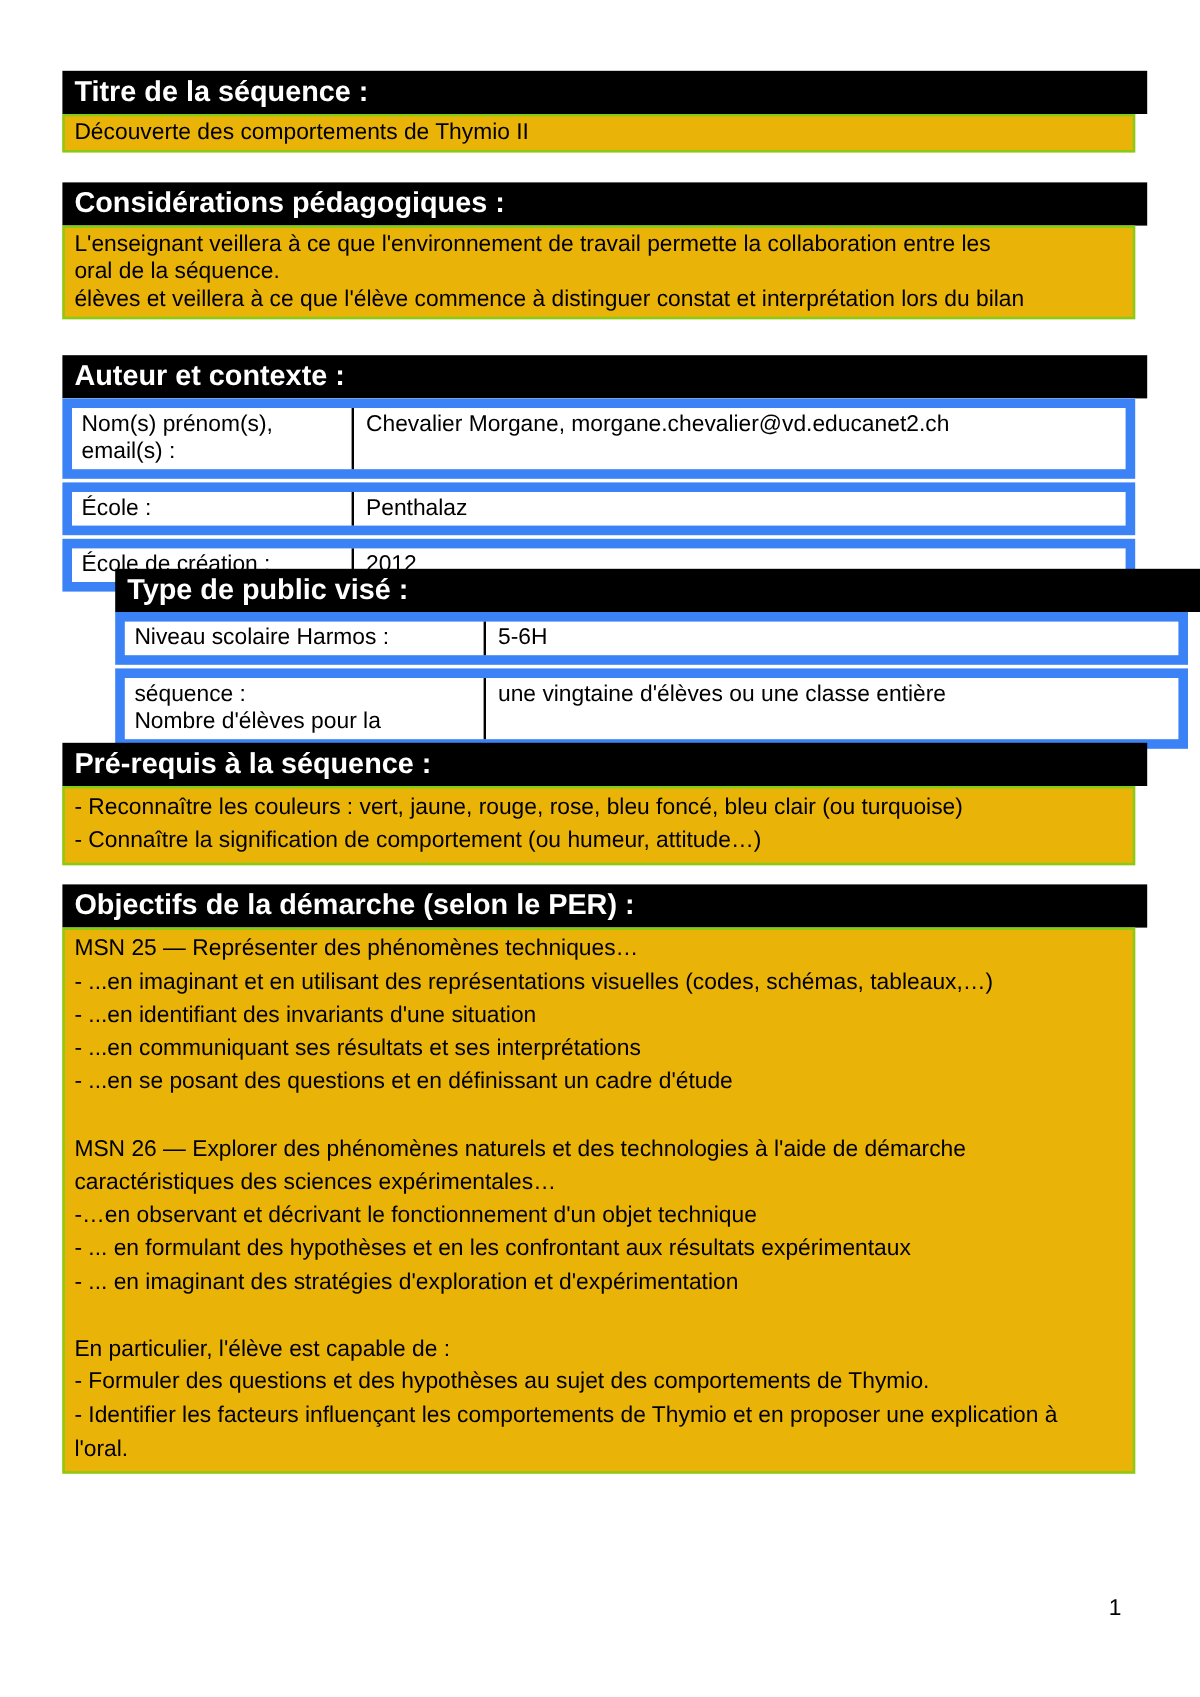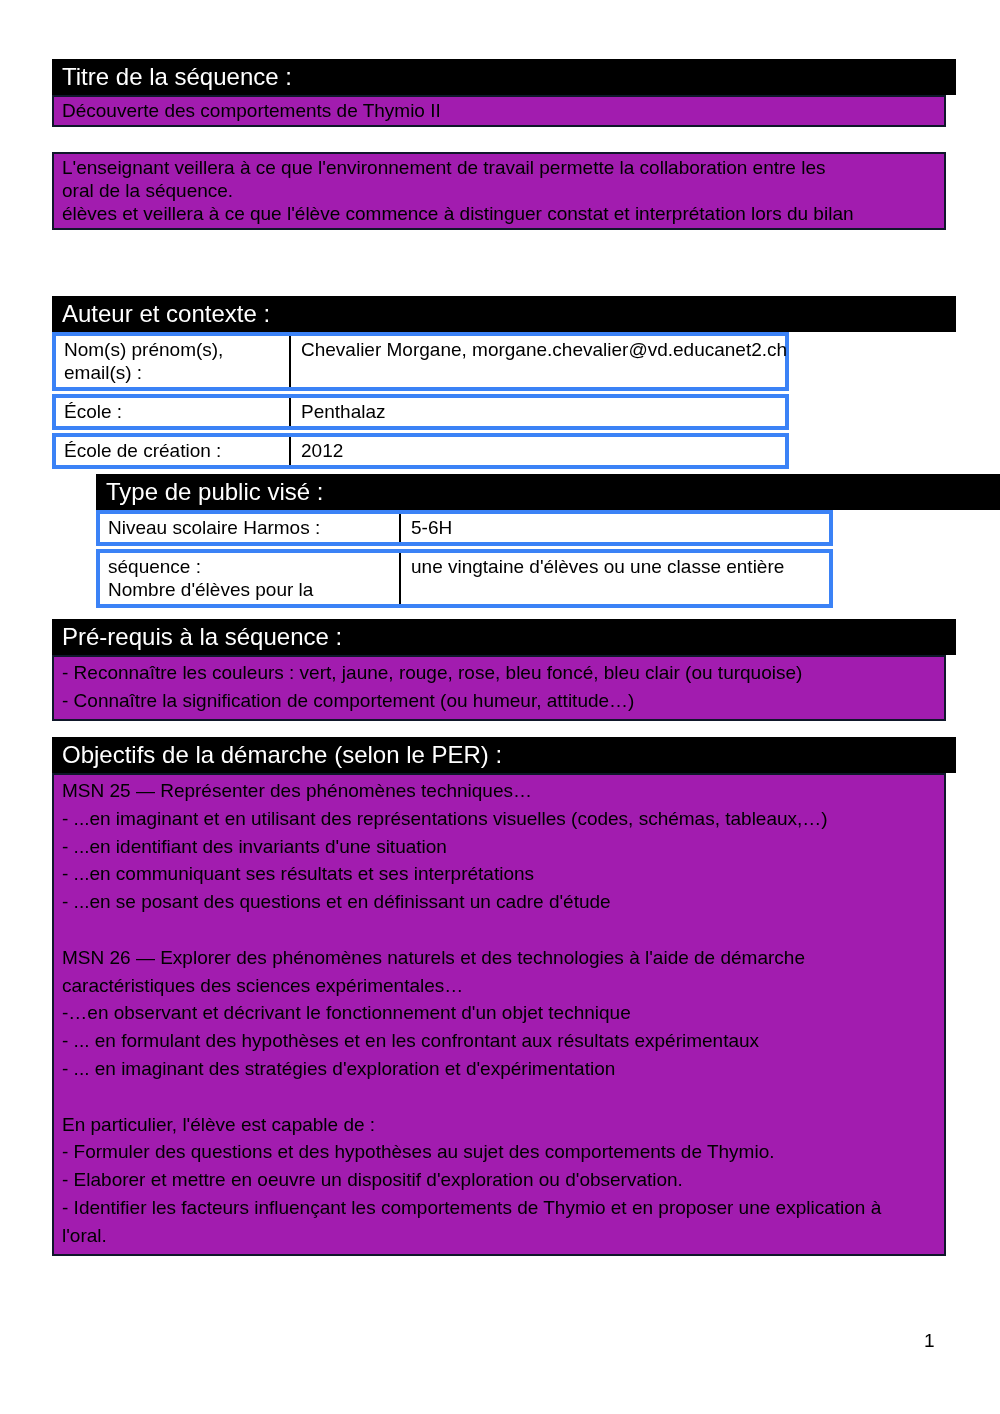--- a/index.html
+++ b/index.html
@@ -9,47 +9,47 @@
     height:1414px;
     background:#ffffff;
     color:#000;
     font-family:"Liberation Sans", sans-serif;
     overflow:hidden;
   }
   .section{position:absolute;left:52px;width:904px;}
   .sec-header{
     background:#000000;
     color:#ffffff;
-    font-weight:normal;
+    font-weight:bold;
     font-size:24px;
     height:36px;
     line-height:35px;
     padding-left:10px;
     box-sizing:border-box;
     white-space:nowrap;
   }
   .sec-box{
-    border:2px solid #0f172a;
+    border:2px solid #84cc16;
     width:894px;
     box-sizing:border-box;
     padding:2px 8px 3px 8px;
-    background:#a21caf;
+    background:#eab308;
   }
   .loose.sec-box{padding:2px 8px 4px 8px;}
   .line{
     font-size:19px;
     line-height:23px;
     white-space:nowrap;
   }
   .loose .line{line-height:27.8px;}
   .line.blank{height:27.8px;}
   .trow{
     display:flex;
-    border:4px solid #3b82f6;
-    width:737px;
+    border:8px solid #3b82f6;
+    width:894px;
     box-sizing:border-box;
     margin-top:3px;
     background:#ffffff;
   }
   .trow.first{margin-top:0;}
   .tlabel{
     flex:none;
     border-right:2px solid #000000;
     box-sizing:border-box;
     padding:2px 8px 3px 8px;
@@ -72,20 +72,21 @@
 
 <main class="page">
   <div id="sections">
       <section class="section" style="top: 59px;">
         <div class="sec-header">Titre de la séquence :</div>
         <div class="sec-box">
           <div class="line">Découverte des comportements de Thymio II</div>
         </div>
       </section>
       <section class="section" style="top: 152px;">
+        <div class="sec-header">Considérations pédagogiques :</div>
         <div class="sec-box">
           <div class="line">L'enseignant veillera à ce que l'environnement de travail permette la collaboration entre les</div>
           <div class="line">oral de la séquence.</div>
           <div class="line">élèves et veillera à ce que l'élève commence à distinguer constat et interprétation lors du bilan</div>
         </div>
       </section>
       <section class="section" style="top: 296px;">
         <div class="sec-header">Auteur et contexte :</div>
         <div class="trow first">
           <div class="tlabel" style="width: 235px;">
@@ -150,20 +151,19 @@
           <div class="line">- ...en se posant des questions et en définissant un cadre d'étude</div>
           <div class="line blank"></div>
           <div class="line">MSN 26 — Explorer des phénomènes naturels et des technologies à l'aide de démarche</div>
           <div class="line">caractéristiques des sciences expérimentales…</div>
           <div class="line">-…en observant et décrivant le fonctionnement d'un objet technique</div>
           <div class="line">- ... en formulant des hypothèses et en les confrontant aux résultats expérimentaux</div>
           <div class="line">- ... en imaginant des stratégies d'exploration et d'expérimentation</div>
           <div class="line blank"></div>
           <div class="line">En particulier, l'élève est capable de :</div>
           <div class="line">- Formuler des questions et des hypothèses au sujet des comportements de Thymio.</div>
-          <div class="line">- Elaborer et mettre en oeuvre un dispositif d'exploration ou d'observation.</div>
           <div class="line">- Identifier les facteurs influençant les comportements de Thymio et en proposer une explication à</div>
           <div class="line">l'oral.</div>
         </div>
       </section>
     </div>
   <div class="page-number">1</div>
 </main>
 
 </body></html>

